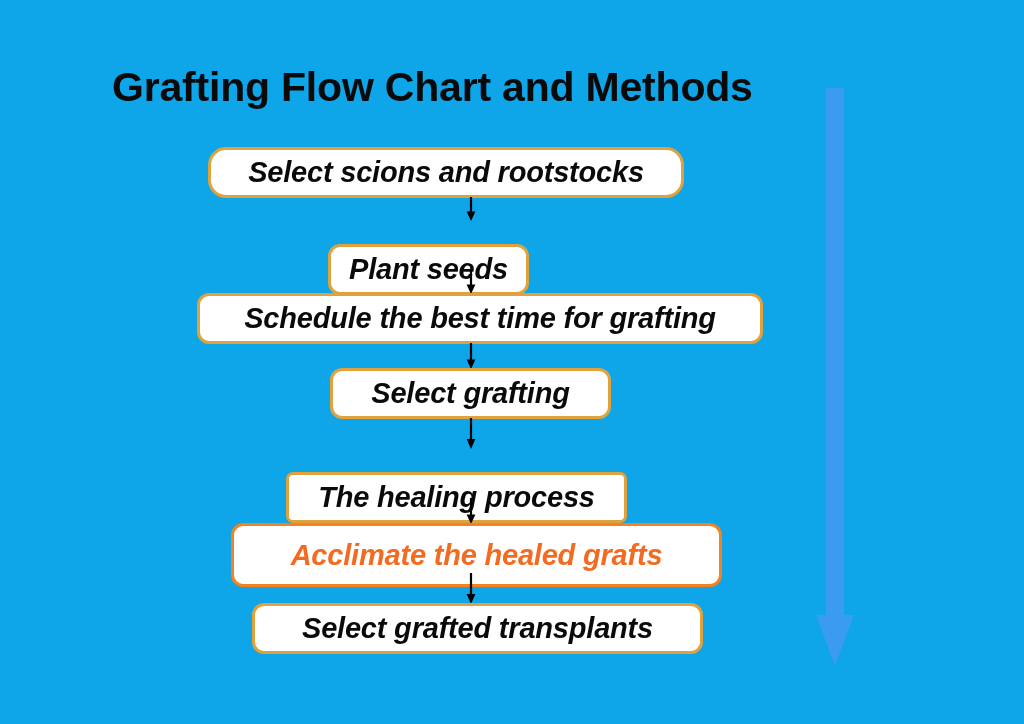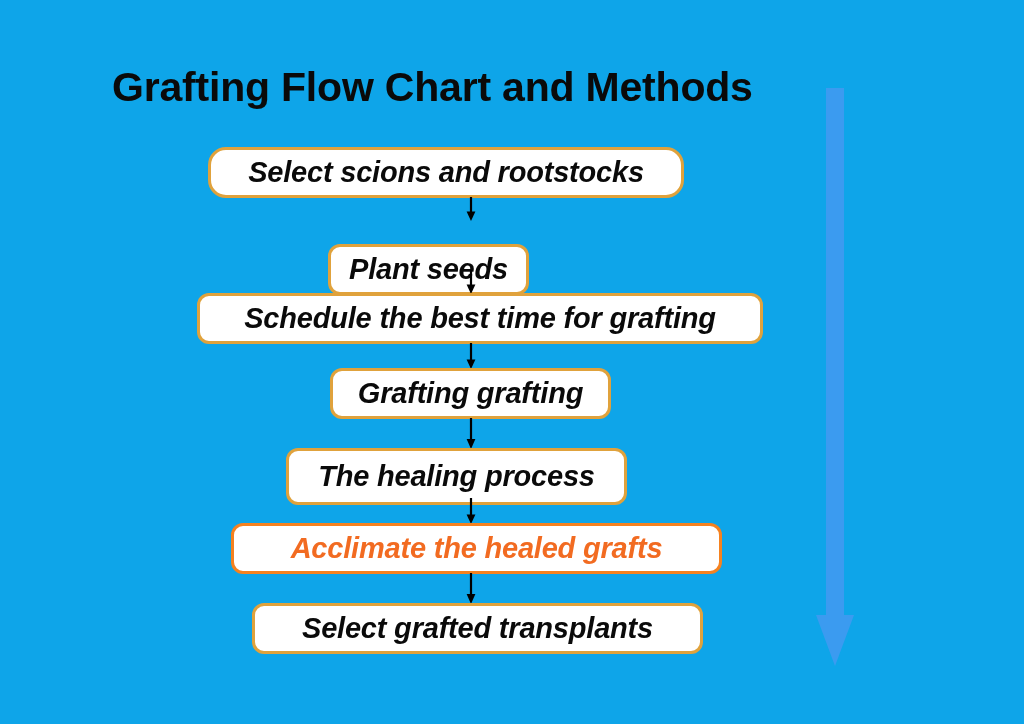--- a/index.html
+++ b/index.html
@@ -59,22 +59,22 @@
   }
   .flow-box.highlight .box-label {
     color: #F26B21;
   }
 
   
   #box-0 { left: 208px; top: 147px; width: 476px; height: 51px; border-radius: 18px; }
   #box-1 { left: 328px; top: 220px; width: 201px; height: 51px; margin-top: 24px; }
   #box-2 { left: 197px; top: 293px; width: 566px; height: 51px; justify-content: center; }
   #box-3 { left: 330px; top: 368px; width: 281px; height: 51px; }
-  #box-4 { left: 286px; top: 448px; width: 341px; height: 57px; }
-  #box-5 { left: 231px; top: 523px; width: 491px; height: 51px; }
+  #box-4 { left: 286px; top: 472px; width: 341px; height: 51px; border-radius: 7px; }
+  #box-5 { left: 231px; top: 523px; width: 491px; height: 64px; }
   #box-6 { left: 252px; top: 603px; width: 451px; height: 51px; }
 
   
   .connector {
     position: absolute;
     width: 14px;
   }
   #conn-0 { left: 464px; top: 197px; height: 24px; }
   #conn-1 { left: 464px; top: 270px; height: 24px; }
   #conn-2 { left: 464px; top: 343px; height: 26px; }
@@ -119,21 +119,21 @@
   <div class="flow-box" id="box-2">
     <span class="box-label">Schedule the best time for grafting</span>
   </div>
 
   <svg class="connector" id="conn-2" viewBox="0 0 14 26" preserveAspectRatio="none">
     <line x1="7" y1="0" x2="7" y2="17" stroke="#000000" stroke-width="2.2"></line>
     <polygon points="7,26 2.6,16.5 11.4,16.5" fill="#000000"></polygon>
   </svg>
 
   <div class="flow-box" id="box-3">
-    <span class="box-label">Grafting grafting</span>
+    <span class="box-label">Select grafting</span>
   </div>
 
   <svg class="connector" id="conn-3" viewBox="0 0 14 31" preserveAspectRatio="none">
     <line x1="7" y1="0" x2="7" y2="21" stroke="#000000" stroke-width="2.2"></line>
     <polygon points="7,31 2.6,21 11.4,21" fill="#000000"></polygon>
   </svg>
 
   <div class="flow-box" id="box-4">
     <span class="box-label">The healing process</span>
   </div>

